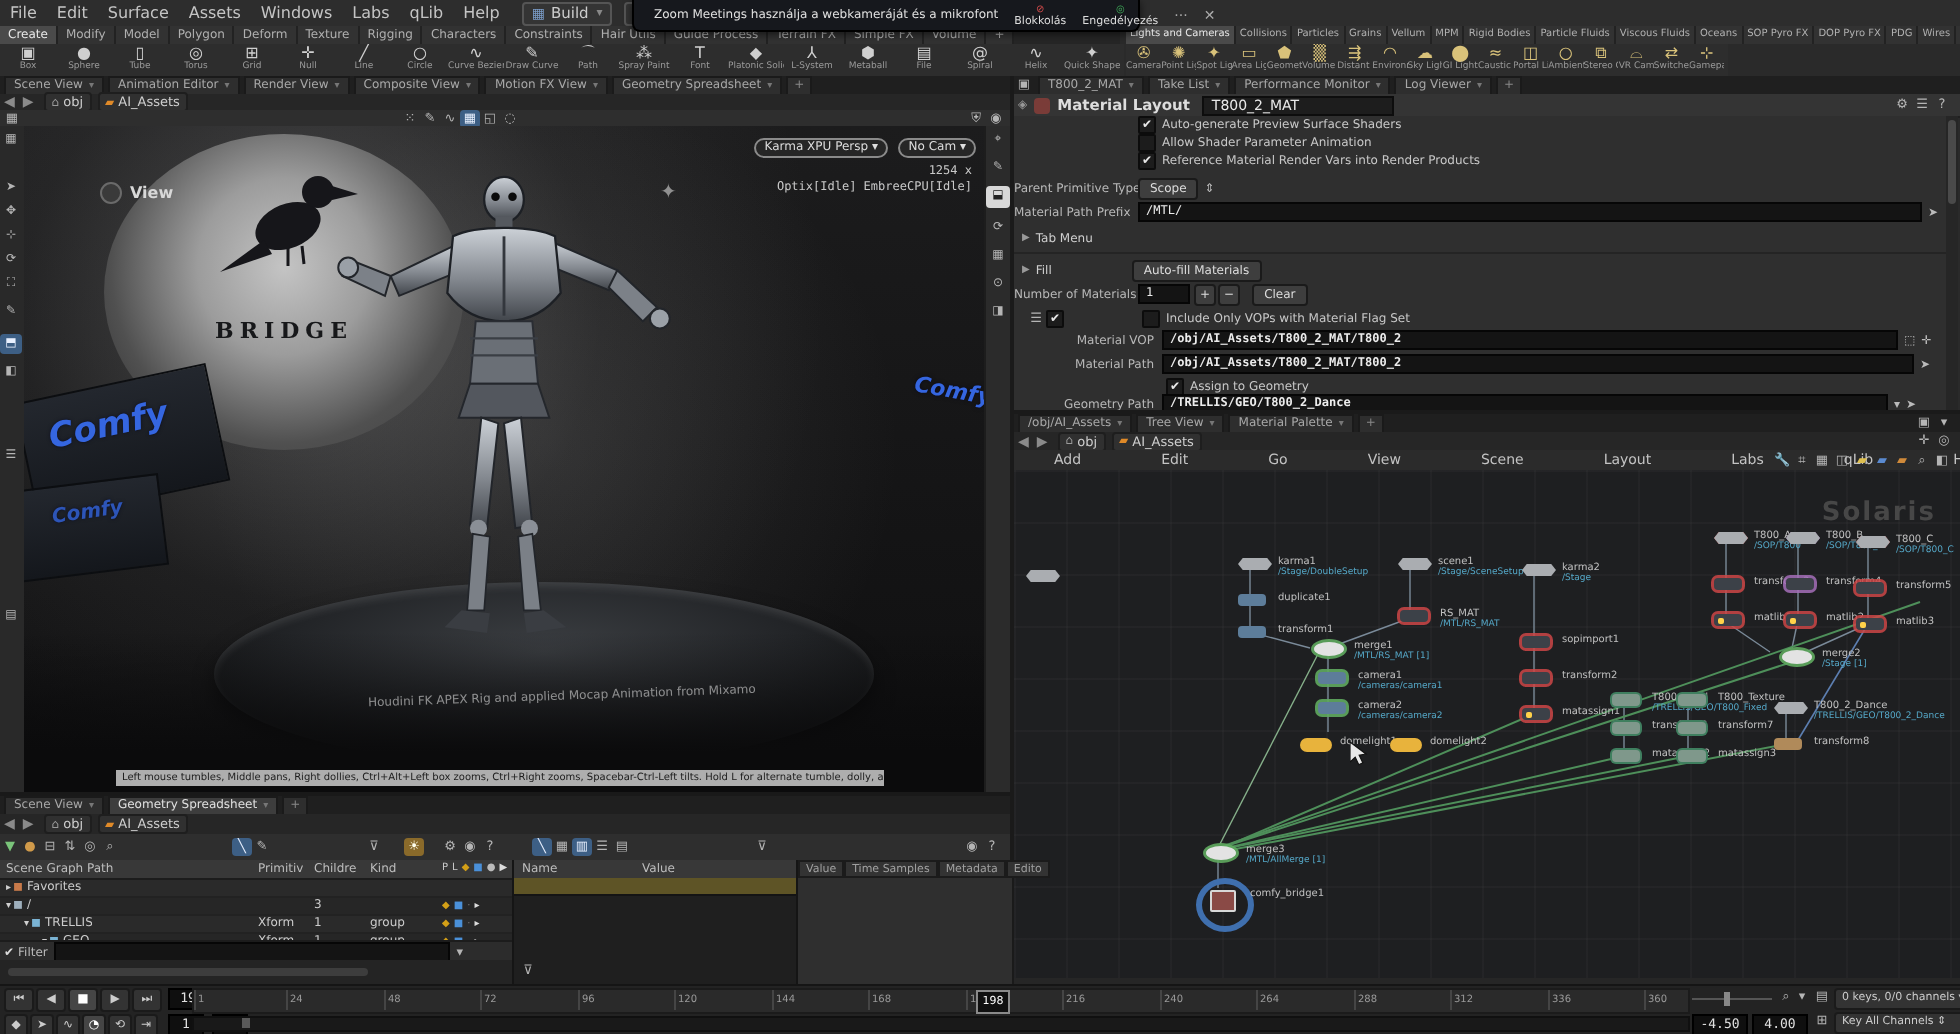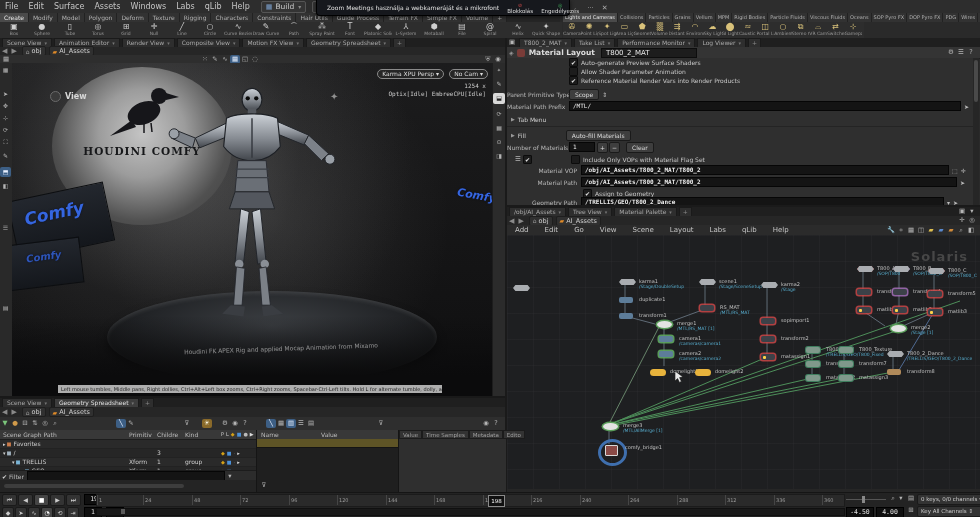--- a/index.html
+++ b/index.html
@@ -88,21 +88,21 @@
   .pfield{background:#141414;border:1px solid #060606;color:#ececec;font-family:"DejaVu Sans Mono",monospace;font-size:6px;height:8px;line-height:8px;padding:0 3px;white-space:nowrap;overflow:hidden;}
   .pbtn{background:#3e3e3e;border:1px solid #1a1a1a;border-radius:2px;font-size:6px;color:#ddd;height:9px;line-height:9px;padding:0 5px;white-space:nowrap;}
   .disc{font-size:5px;color:#999;margin:0 3px 0 4px;}
   .sechdr{font-size:6px;color:#cfcfcf;}
   .pico{font-size:6px;color:#bbb;margin-left:3px;}
   #paramscroll{left:973px;top:58px;width:6px;height:147px;background:#262626;}
   #paramscroll .thumb{position:absolute;left:1px;top:2px;width:4px;height:42px;background:#4a4a4a;border-radius:2px;}
   .hsep{position:absolute;left:0;width:100%;height:1px;background:#242424;}
   
   #netmenu{left:507px;top:225px;width:473px;height:10px;background:#2b2b2b;border-bottom:1px solid #1c1c1c;display:flex;align-items:center;}
-  #netmenu .menu-item{font-size:7px;padding:0 8px;}
+  #netmenu .menu-item{font-size:7px;padding:0 20px;}
   #graph{left:507px;top:235px;width:473px;height:254px;background:
      linear-gradient(rgba(60,62,64,.18) 1px, transparent 1px),
      linear-gradient(90deg, rgba(60,62,64,.18) 1px, transparent 1px),
      #1e1f21;background-size:26px 26px;overflow:hidden;}
   #watermark{position:absolute;right:12px;top:14px;font-size:13px;font-weight:bold;color:#474747;letter-spacing:1px;}
   .gnode{position:absolute;width:0;height:0;}
   .gnode .body{position:absolute;left:0;top:0;width:14px;height:6px;background:#9a9da1;border-radius:2px;}
   .wing .body{width:17px;clip-path:polygon(0 50%,14% 0,86% 0,100% 50%,86% 100%,14% 100%);background:#aaadb1;}
   .blue .body{background:#5d7d9a;}
   .dark .body{background:#3c4148;}
@@ -468,21 +468,21 @@
   <div id="canvas" class="abs">
     <div id="logo-blob" class="abs"></div>
     <svg class="abs" style="left:92px;top:10px;" width="85" height="72" viewBox="0 0 85 72">
       <ellipse cx="40" cy="40" rx="17" ry="11" transform="rotate(-22 40 40)" fill="#16161a"></ellipse>
       <circle cx="55" cy="23" r="8" fill="#16161a"></circle>
       <polygon points="62,20 75,24 62,27" fill="#16161a"></polygon>
       <polygon points="28,47 6,63 32,54" fill="#16161a"></polygon>
       <line x1="40" y1="51" x2="40" y2="60" stroke="#16161a" stroke-width="1.5"></line>
       <line x1="47" y1="50" x2="48" y2="59" stroke="#16161a" stroke-width="1.5"></line>
     </svg>
-    <div id="logo-text1" class="abs">HOUDINI COMFY</div>
+    <div id="logo-text2" class="abs">BRIDGE</div>
     <div id="sparkle" class="abs">✦</div>
 
     <div class="decalbox abs" style="left:0px;top:128px;width:96px;height:58px;transform:rotate(-12deg);"></div>
     <div class="decalbox abs" style="left:-6px;top:178px;width:74px;height:44px;transform:rotate(-7deg);"></div>
     <div class="comfy abs" style="left:12px;top:140px;font-size:17px;transform:rotate(-12deg);">Comfy</div>
     <div class="comfy abs" style="left:14px;top:188px;font-size:10px;transform:rotate(-8deg);color:#2d55b8;">Comfy</div>
     <div class="comfy abs" style="right:-4px;top:126px;font-size:11px;transform:rotate(10deg);">Comfy</div>
 
     <div id="stage" class="abs"></div>
 

